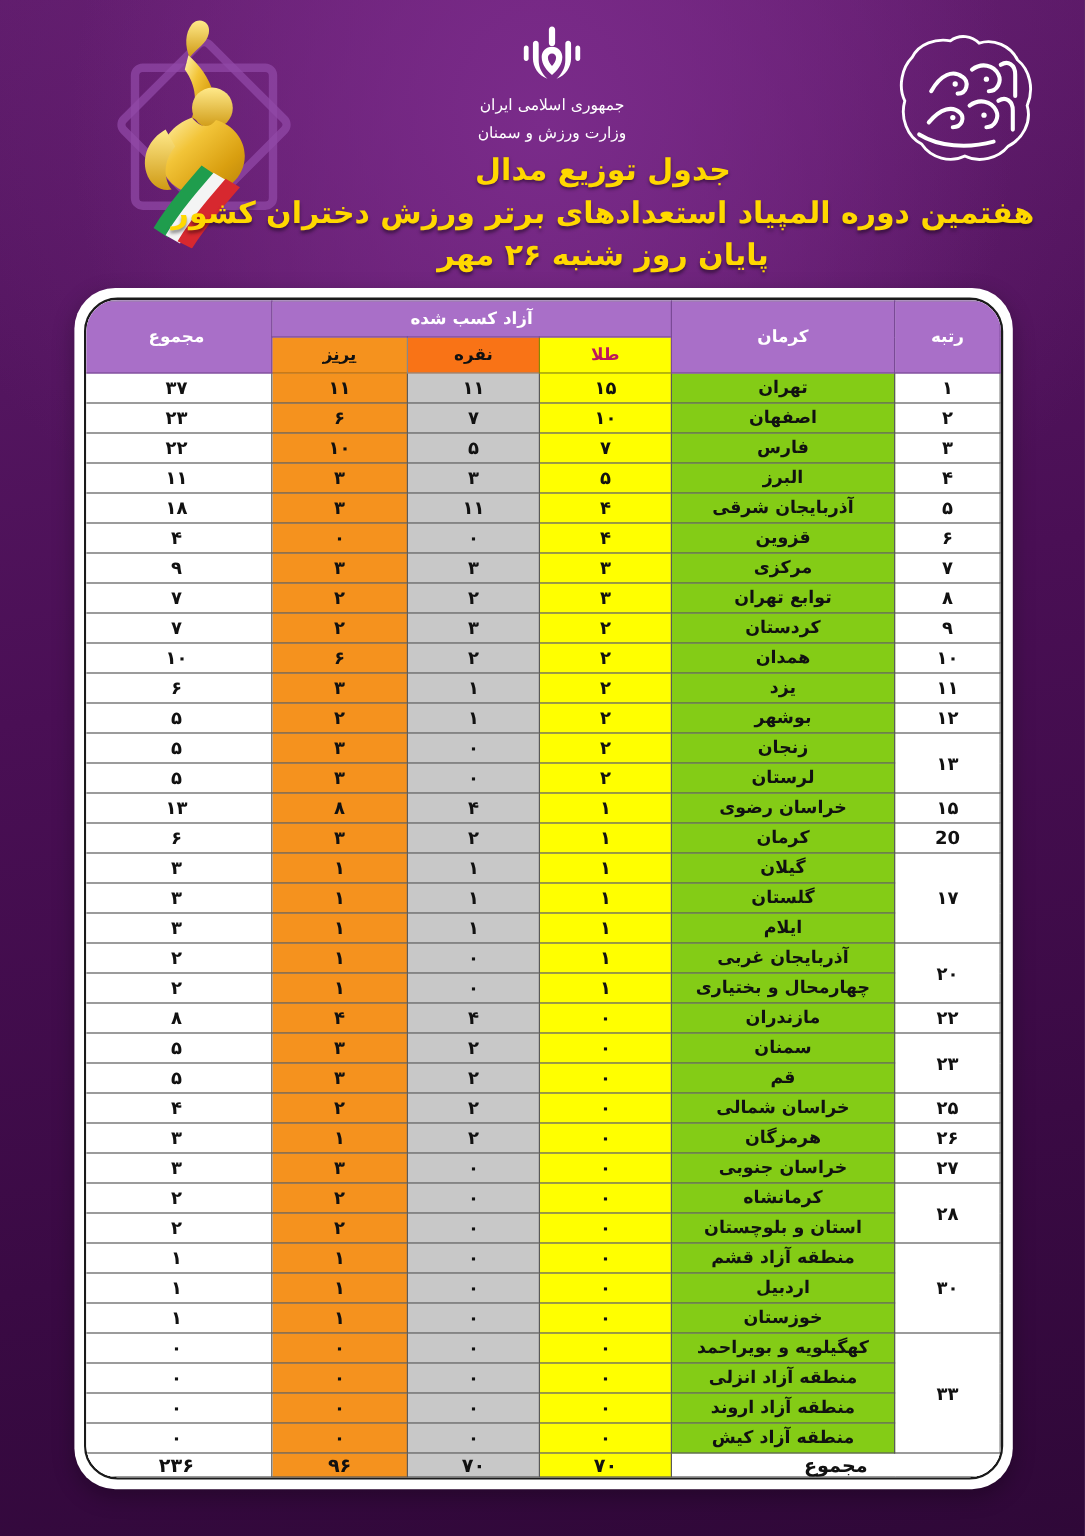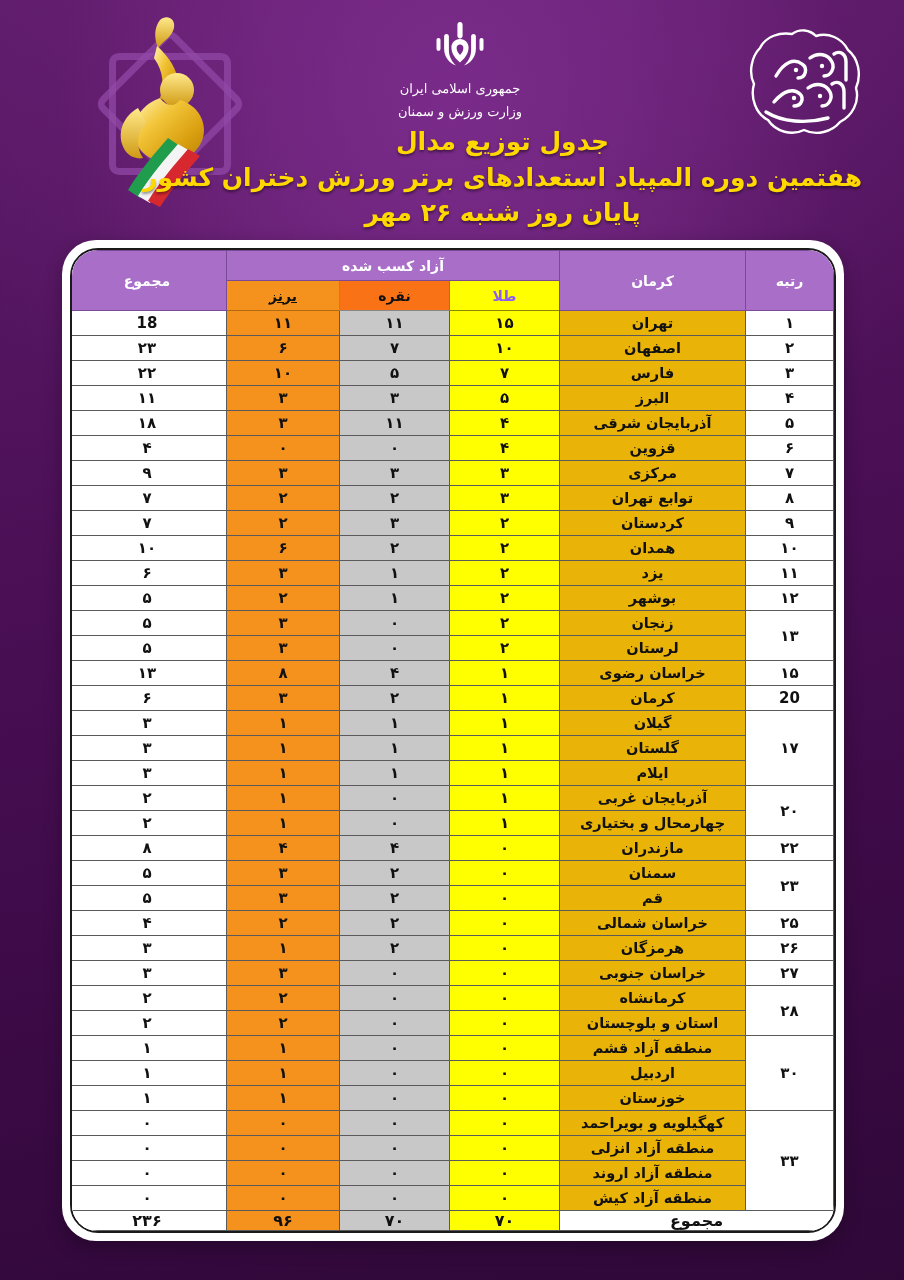--- a/index.html
+++ b/index.html
@@ -150,29 +150,29 @@
   col.c-bronze   { width: 113px; }
   col.c-total    { width: 159px; }
 
   thead th {
     background: #a96fc8;
     color: #ffffff;
     font-size: 14px;
     border-color: #7a4a96;
     height: 30px;
   }
-  thead th.hdr-gold   { background: #ffff00; color: #8b5cf6; border-color: #8a8a00; margin-top: 48px; }
+  thead th.hdr-gold   { background: #ffff00; color: #be185d; border-color: #8a8a00; margin-top: 48px; }
   thead th.hdr-silver { background: #f97316; color: #111111; border-color: #888888; }
   thead th.hdr-bronze { background: #f5921e; color: #111111; border-color: #b06a12; text-decoration: underline; }
 
   td.cell-gold   { background: #ffff00; }
   td.cell-silver { background: #c8c8c8; }
   td.cell-bronze { background: #f5921e; }
   td.cell-total  { background: #ffffff; }
-  td.cell-province { background: #eab308; font-size: 14.5px; }
+  td.cell-province { background: #84cc16; font-size: 14.5px; }
   td.cell-rank     { background: #ffffff; }
 
   tr.total-row td { height: 18px; font-size: 16px; }
   tr.total-row td.cell-label { background: #ffffff; }
 </style>
 </head>
 <body>
 
 <div class="poster">
 
@@ -279,21 +279,21 @@
             <th class="hdr-bronze">برنز</th>
           </tr>
         </thead>
         <tbody id="table-body">
             <tr>
               <td class="cell-rank" rowspan="1">۱</td>
               <td class="cell-province">تهران</td>
               <td class="cell-gold">۱۵</td>
               <td class="cell-silver">۱۱</td>
               <td class="cell-bronze">۱۱</td>
-              <td class="cell-total">18</td>
+              <td class="cell-total">۳۷</td>
             </tr>
             <tr>
               <td class="cell-rank" rowspan="1">۲</td>
               <td class="cell-province">اصفهان</td>
               <td class="cell-gold">۱۰</td>
               <td class="cell-silver">۷</td>
               <td class="cell-bronze">۶</td>
               <td class="cell-total">۲۳</td>
             </tr>
             <tr>

